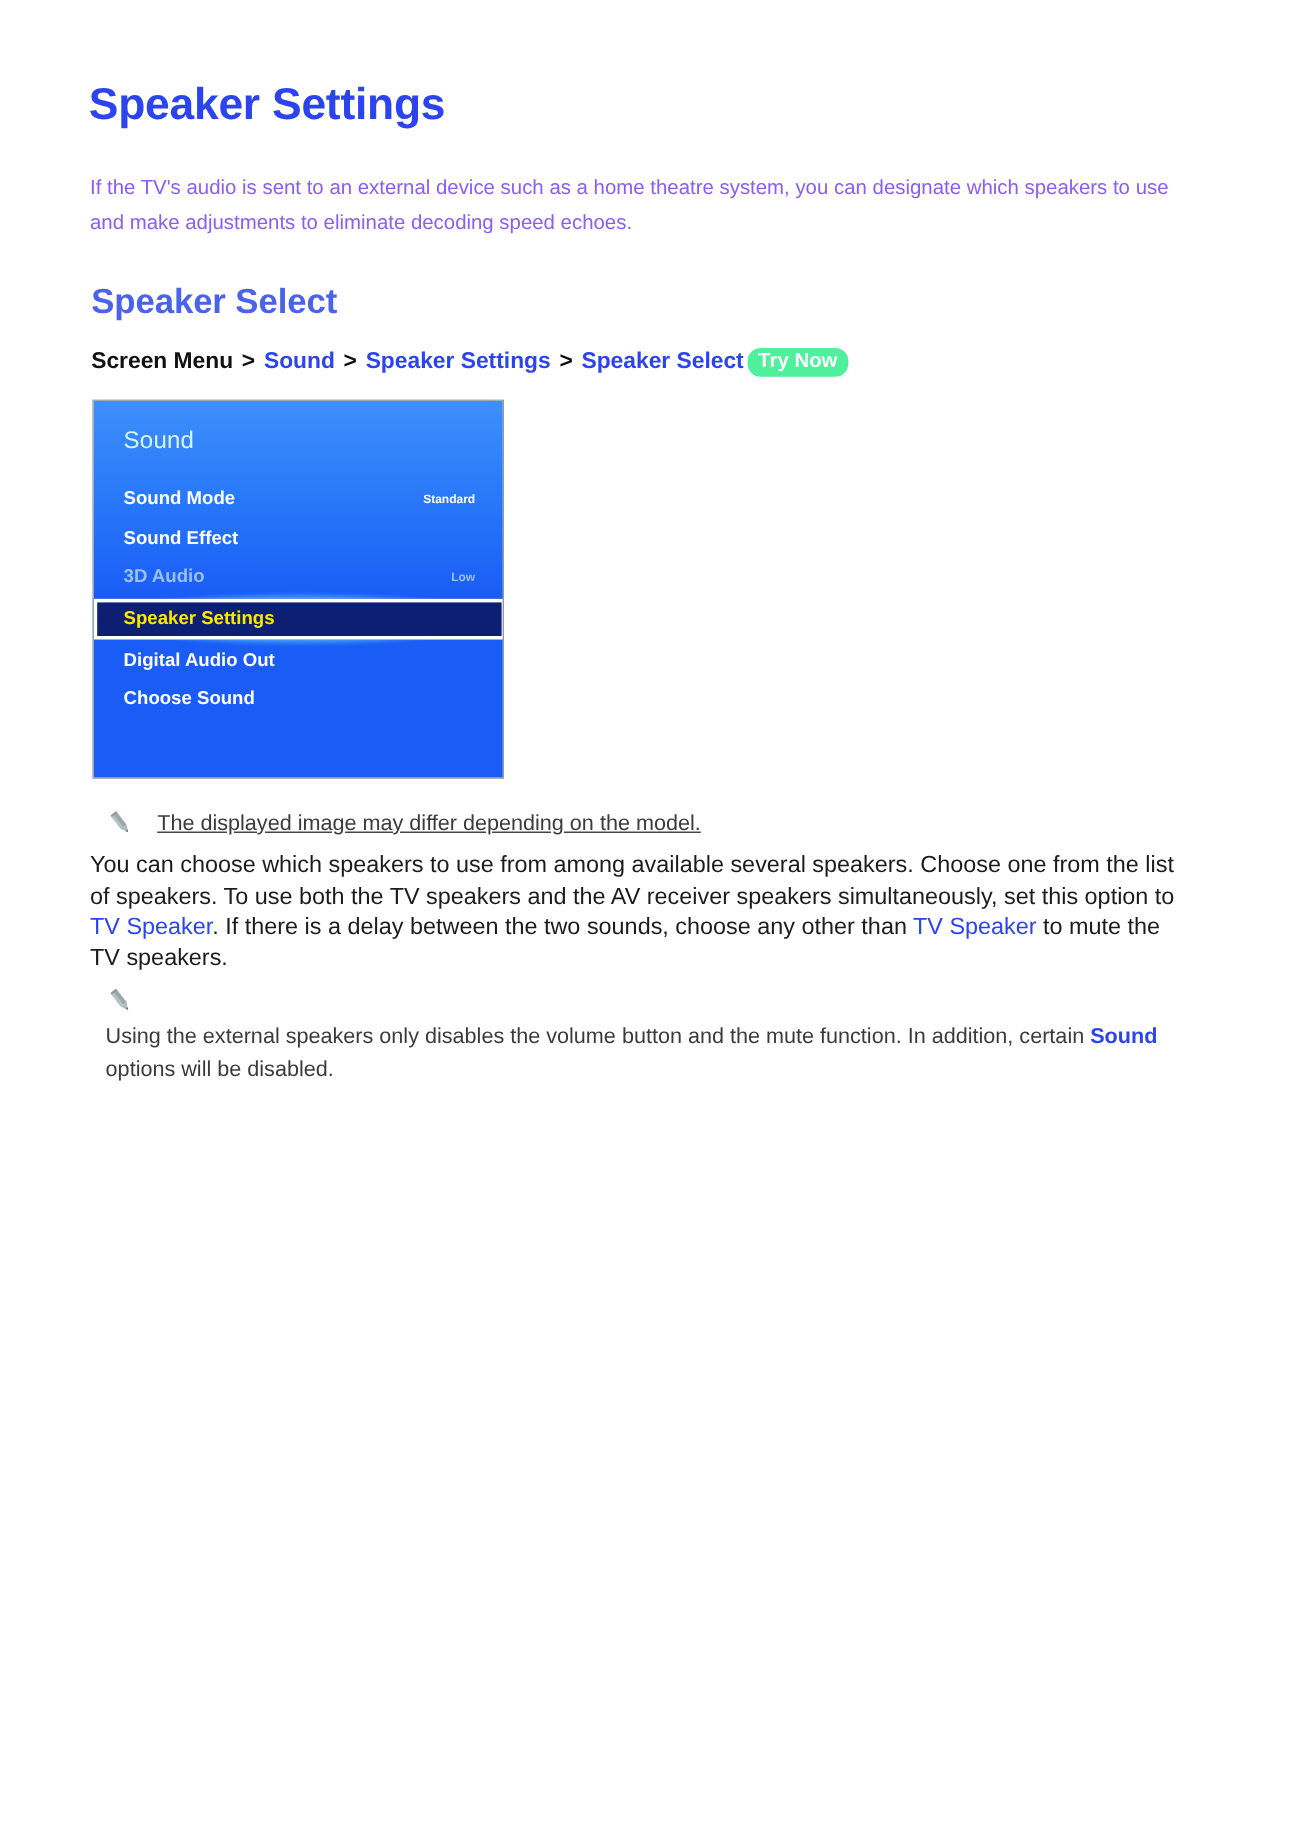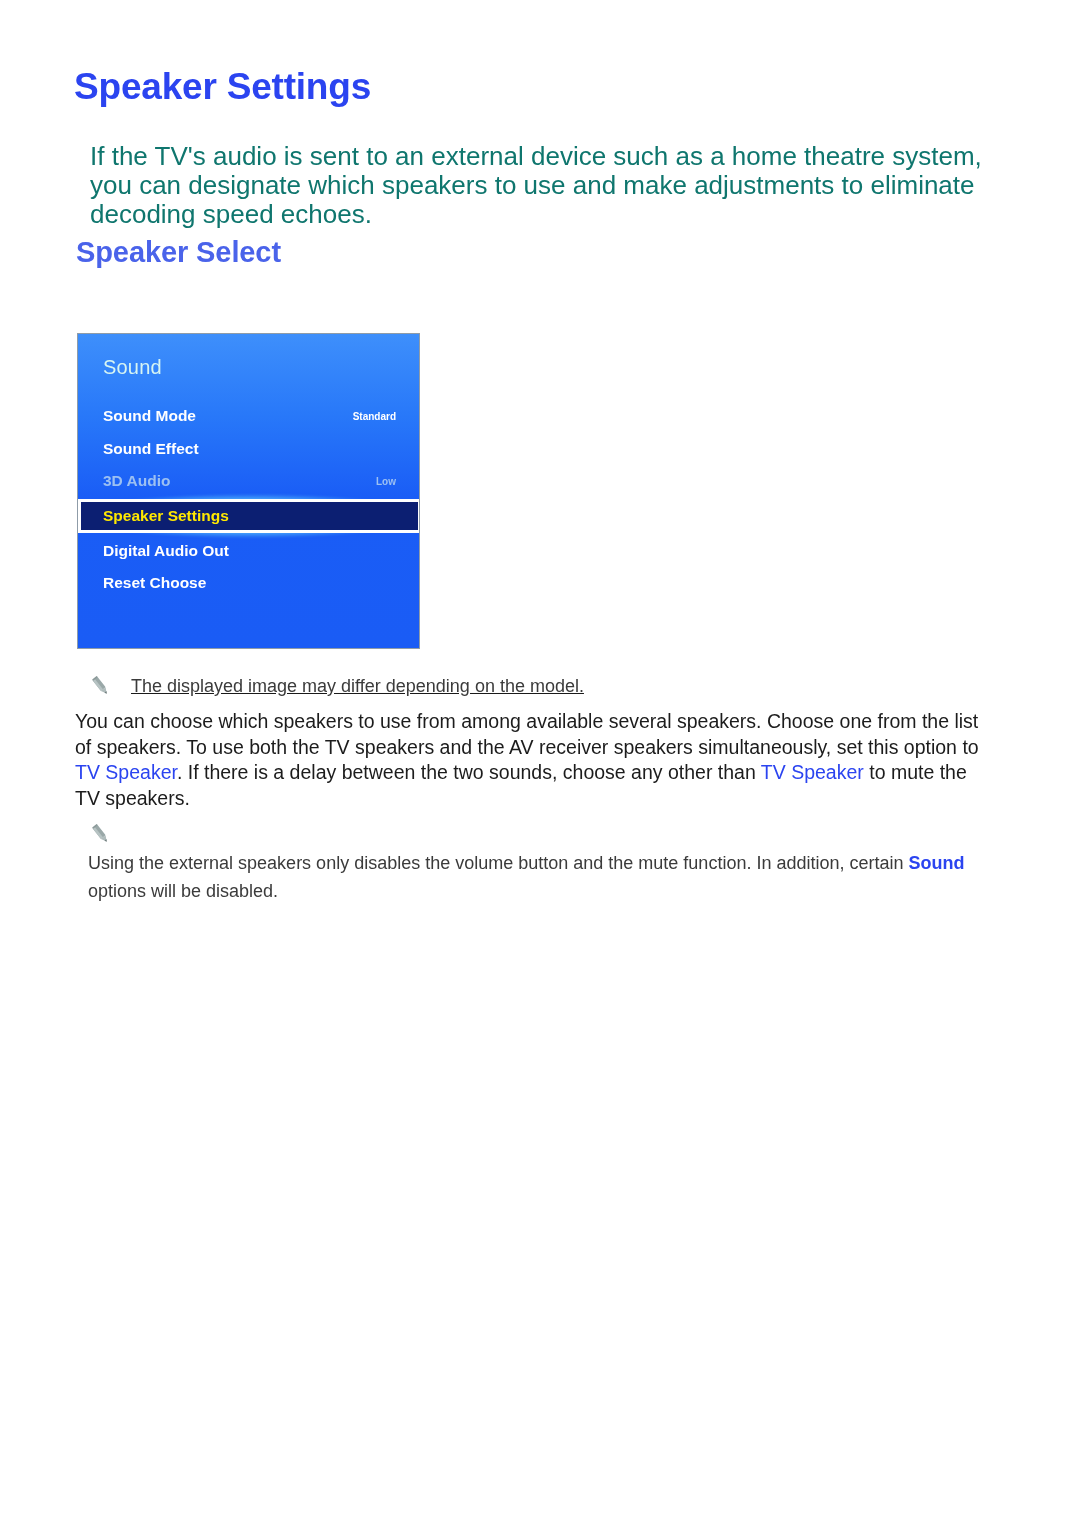--- a/index.html
+++ b/index.html
@@ -42,26 +42,26 @@
     font-size: 29px;
     font-weight: bold;
     color: #4a63ea;
     letter-spacing: -0.1px;
     white-space: nowrap;
   }
 
   
   .intro {
     position: absolute;
-    left: 90px;
+    left: 75px;
     top: 142px;
     width: 900px;
-    font-size: 26px;
+    font-size: 17px;
     line-height: 29px;
-    color: #0f766e;
+    color: #8b5cf6;
   }
 
   
   .breadcrumb {
     position: absolute;
     left: 76px;
     top: 290px;
     font-size: 19px;
     font-weight: bold;
     color: #111111;
@@ -224,20 +224,29 @@
 <body>
 
 <div class="page">
 
   <div class="page-title">Speaker Settings</div>
 
   <div class="intro">If the TV's audio is sent to an external device such as a home theatre system, you can designate which speakers to use and make adjustments to eliminate decoding speed echoes.</div>
 
   <div class="section-title">Speaker Select</div>
 
+  <div class="breadcrumb">
+    <span>Screen Menu</span>
+    <span class="sep">&gt;</span>
+    <span class="crumb-link">Sound</span>
+    <span class="sep">&gt;</span>
+    <span class="crumb-link">Speaker Settings</span>
+    <span class="sep">&gt;</span>
+    <span class="crumb-link">Speaker Select</span><span class="try-now">Try Now</span>
+  </div>
 
   <div class="tv-panel">
     <div class="tv-title">Sound</div>
     <div class="tv-rows">
 
       <div class="tv-row">
         <span class="tv-label">Sound Mode</span>
         <span class="tv-value">Standard</span>
       </div>
 
@@ -257,21 +266,21 @@
           <span class="tv-label">Speaker Settings</span>
         </div>
       </div>
 
       <div class="tv-row">
         <span class="tv-label">Digital Audio Out</span>
         <span class="tv-value"></span>
       </div>
 
       <div class="tv-row">
-        <span class="tv-label">Reset Choose</span>
+        <span class="tv-label">Choose Sound</span>
         <span class="tv-value"></span>
       </div>
 
     </div>
   </div>
 
   <div class="note note-1">
     <span class="note-icon">
       <svg width="26" height="24" viewBox="0 0 26 24" xmlns="http://www.w3.org/2000/svg">
         <g transform="rotate(-38 13 12)">

